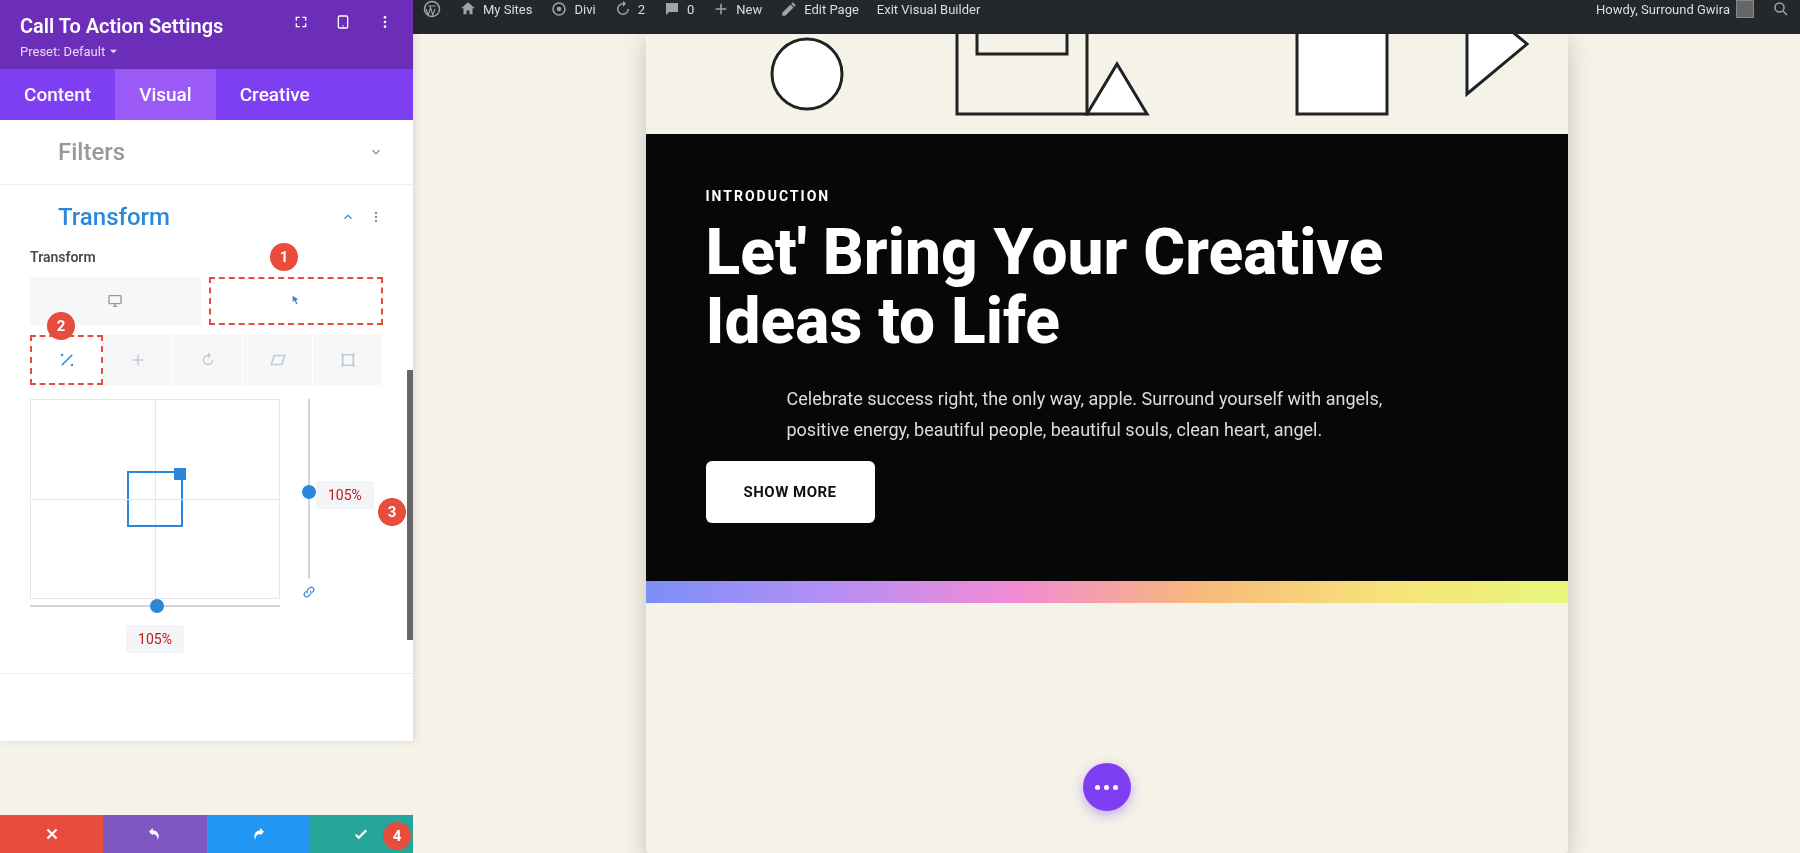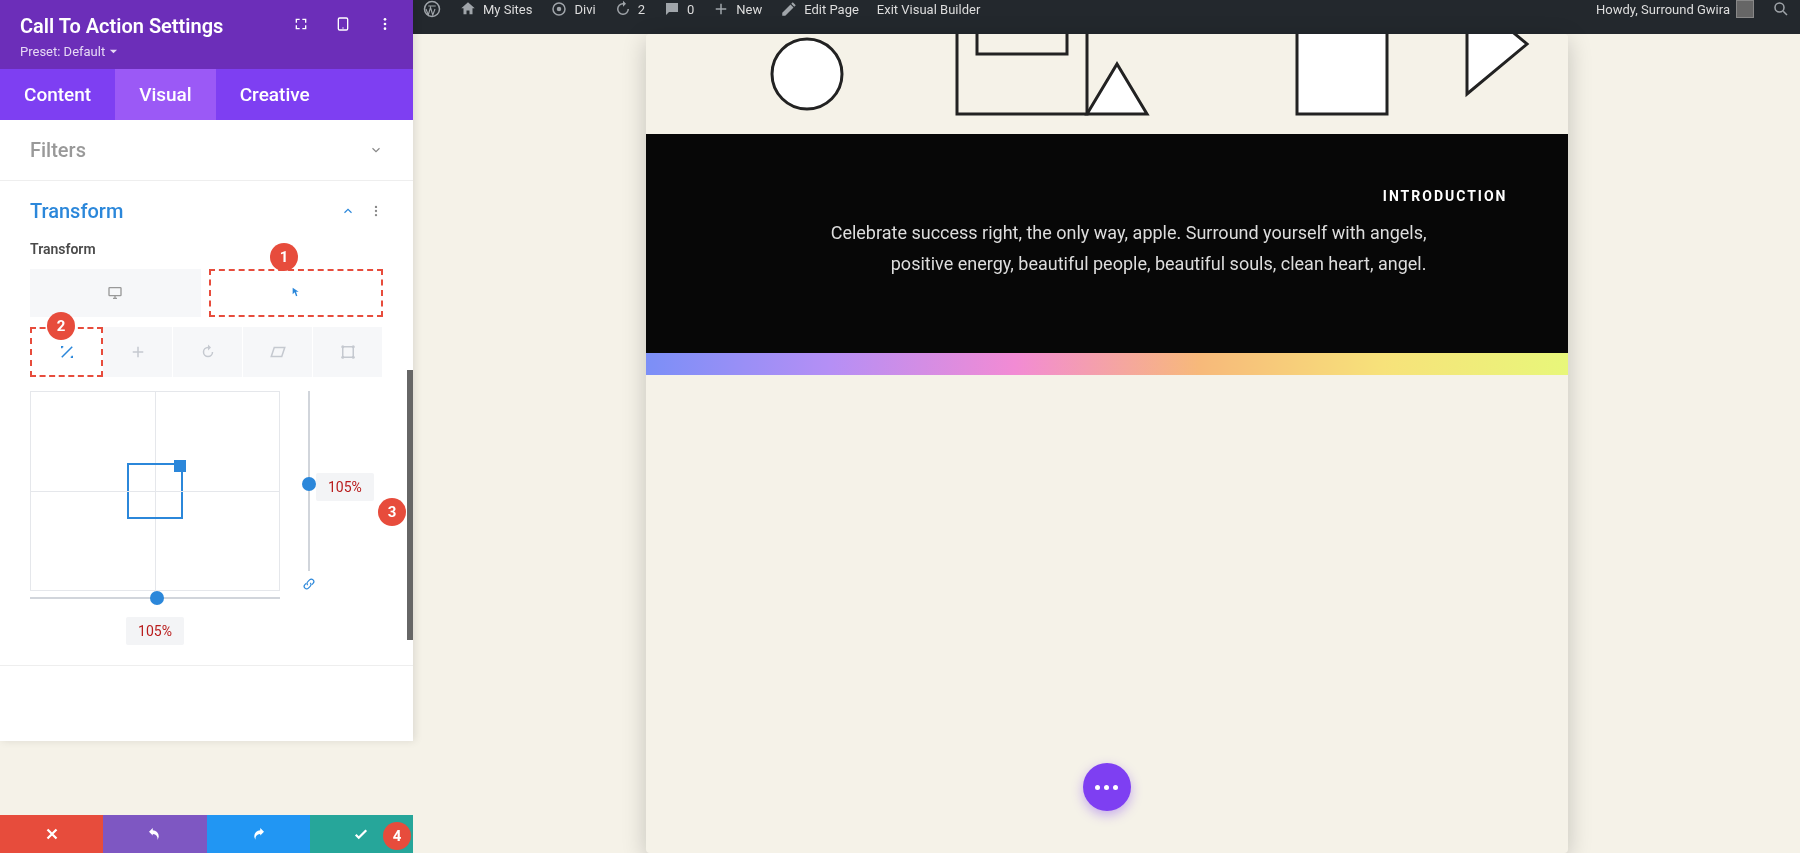--- a/index.html
+++ b/index.html
@@ -9,35 +9,35 @@
 .wp-admin-bar { position: absolute; top: 0; left: 413px; right: 0; height: 34px; background: #23282d; color: #eee; display: flex; align-items: flex-start; padding: 0 10px; font-size: 13px; }
 .wp-admin-bar .left-items, .wp-admin-bar .right-items { display: flex; align-items: center; gap: 18px; }
 .wp-admin-bar .right-items { margin-left: auto; }
 .wp-item { display: flex; align-items: center; gap: 6px; color: #ddd; cursor: pointer; }
 .wp-item svg { width: 18px; height: 18px; fill: #a0a5aa; }
 .wp-avatar { width: 18px; height: 18px; background: #666; border: 1px solid #888; }
 
 
 .settings-panel { position: absolute; top: 0; left: 0; width: 413px; height: 741px; background: #fff; display: flex; flex-direction: column; box-shadow: 2px 0 8px rgba(0,0,0,0.1); z-index: 10; }
 .panel-header { background: #6c2eb9; color: #fff; padding: 14px 20px 10px; }
-.panel-title-row { display: flex; align-items: center; justify-content: space-between; }
+.panel-title-row { display: flex; align-items: flex-start; justify-content: space-between; }
 .panel-title { font-size: 20px; font-weight: 600; }
 .panel-header-icons { display: flex; gap: 26px; }
 .panel-header-icons svg { width: 16px; height: 16px; fill: #fff; cursor: pointer; }
 .preset-row { font-size: 13px; margin-top: 6px; color: #e6d9f5; display: flex; align-items: center; gap: 4px; }
 .preset-row svg { width: 9px; height: 9px; fill: #e6d9f5; }
 
 .tabs { display: flex; background: #7e3ff2; }
 .tab { flex: 0 0 auto; padding: 14px 24px; color: #fff; font-size: 19px; font-weight: 500; cursor: pointer; }
 .tab.active { background: #9b59f6; }
 
 .panel-body { flex: 1; overflow-y: auto; background: #fff; }
 .section { border-bottom: 1px solid #eee; }
 .section-header { display: flex; align-items: center; justify-content: space-between; padding: 18px 30px; cursor: pointer; }
-.section-title { font-size: 20px; font-weight: 500; color: #999; }
+.section-title { font-size: 24px; font-weight: 500; color: #999; margin-left: 28px; }
 .section-title.active { color: #2b87da; }
 .section-header-icons { display: flex; gap: 14px; align-items: center; }
 .section-header-icons svg { width: 14px; height: 14px; fill: #4a5568; }
 .section-header .chevron-down svg { fill: #888; }
 
 .section-content { padding: 0 30px 20px; }
 .field-label { font-size: 14px; color: #4a4a4a; font-weight: 600; margin-bottom: 12px; }
 
 .responsive-tabs { display: flex; gap: 8px; margin-bottom: 10px; }
 .resp-tab { flex: 1; padding: 14px 0; background: #f6f7f9; display: flex; align-items: center; justify-content: center; cursor: pointer; }
@@ -80,21 +80,21 @@
 .fb-cancel { background: #e74c3c; }
 .fb-undo { background: #7e57c2; }
 .fb-redo { background: #2196f3; }
 .fb-save { background: #26a69a; }
 
 
 .preview { position: absolute; top: 34px; left: 413px; right: 0; bottom: 0; background: #f5f2e8; display: flex; justify-content: center; padding-top: 0; }
 .preview-module { width: 922px; margin-top: 0; box-shadow: 0 6px 24px rgba(0,0,0,0.2); border-radius: 4px; overflow: hidden; }
 .illust { height: 100px; background: #f5f2e8; position: relative; overflow: hidden; }
 .illust svg { width: 100%; height: 160px; position: absolute; bottom: 0; }
-.cta-block { background: #070707; color: #fff; text-align: right; padding: 54px 60px 58px; }
+.cta-block { background: #070707; color: #fff; text-align: left; padding: 54px 60px 58px; }
 .cta-eyebrow { font-size: 14px; font-weight: 700; letter-spacing: 2px; margin-bottom: 14px; }
 .cta-heading { font-size: 64px; font-weight: 800; line-height: 1.08; margin-bottom: 28px; }
 .cta-body { font-size: 18px; line-height: 1.7; color: #ddd; margin-bottom: 16px; max-width: 640px; margin-left: auto; margin-right: auto; }
 .cta-btn { display: inline-block; background: #fff; color: #111; font-weight: 700; font-size: 15px; padding: 22px 38px; border-radius: 6px; letter-spacing: 0.5px; }
 .gradient-bar { height: 22px; background: linear-gradient(90deg, #7b8ff7 0%, #b58ff5 20%, #f28bd4 40%, #f7b97a 60%, #f7e27a 80%, #e8f77a 100%); }
 
 
 .fab { position: absolute; left: calc(413px + (100% - 413px)/2 - 24px); bottom: 42px; width: 48px; height: 48px; border-radius: 50%; background: #7e3ff2; box-shadow: 0 4px 12px rgba(126,63,242,0.4); display: flex; align-items: center; justify-content: center; gap: 4px; }
 .fab span { width: 5px; height: 5px; border-radius: 50%; background: #fff; }
 
@@ -339,21 +339,23 @@
             <rect x="330" y="20" width="90" height="60"></rect>
             <path d="M440 140h60l-30-50z" fill="#fff"></path>
             <rect x="650" y="30" width="90" height="110" fill="#fff"></rect>
             <path d="M820 20l60 50-60 50z" fill="#fff"></path>
             <circle cx="160" cy="100" r="35" fill="#fff"></circle>
           </g>
         </svg>
     </div>
     <div class="cta-block">
       <div class="cta-eyebrow">INTRODUCTION</div>
+      <div class="cta-heading">Let' Bring Your Creative Ideas to Life</div>
       <div class="cta-body">Celebrate success right, the only way, apple. Surround yourself with angels, positive energy, beautiful people, beautiful souls, clean heart, angel.</div>
+      <div class="cta-btn">SHOW MORE</div>
     </div>
     <div class="gradient-bar"></div>
   </div>
 </div>
 
 <div class="fab">
     <span></span>
     <span></span>
     <span></span>
   </div>

